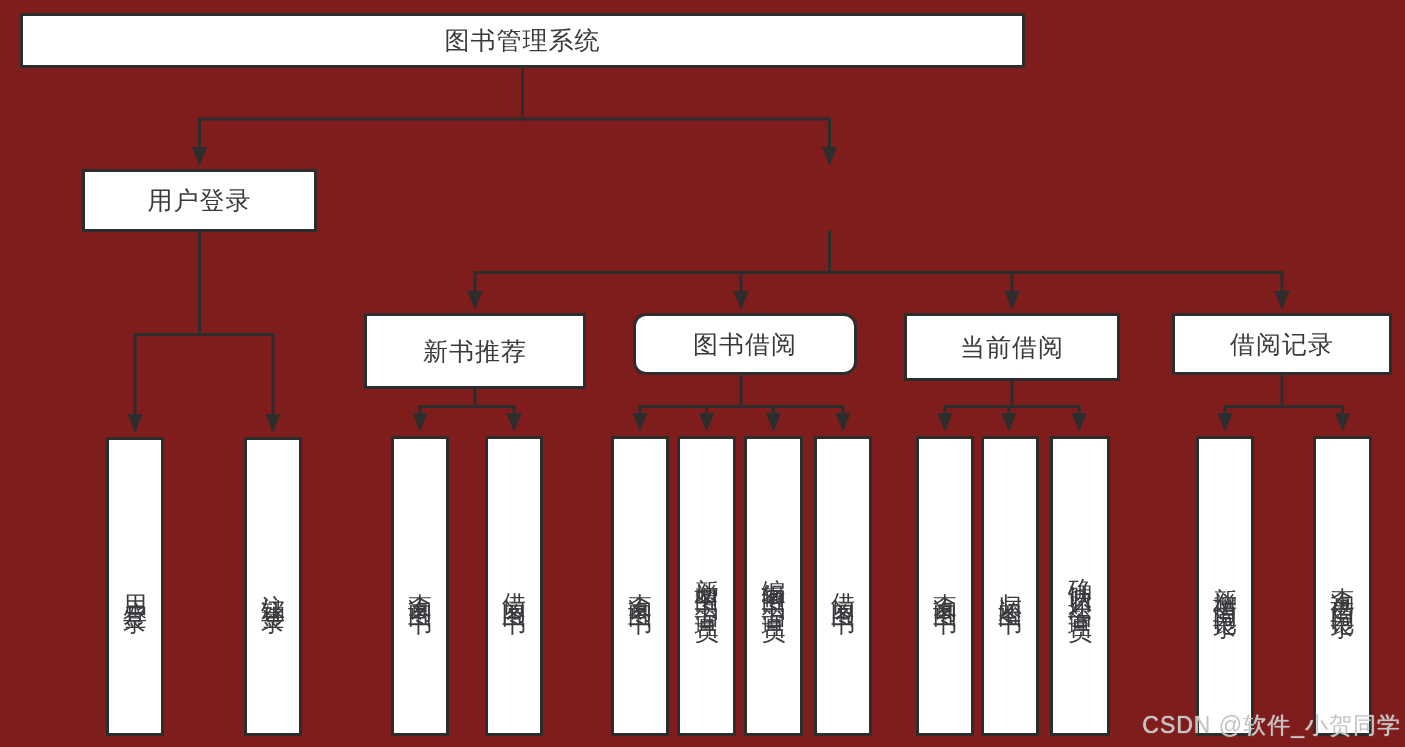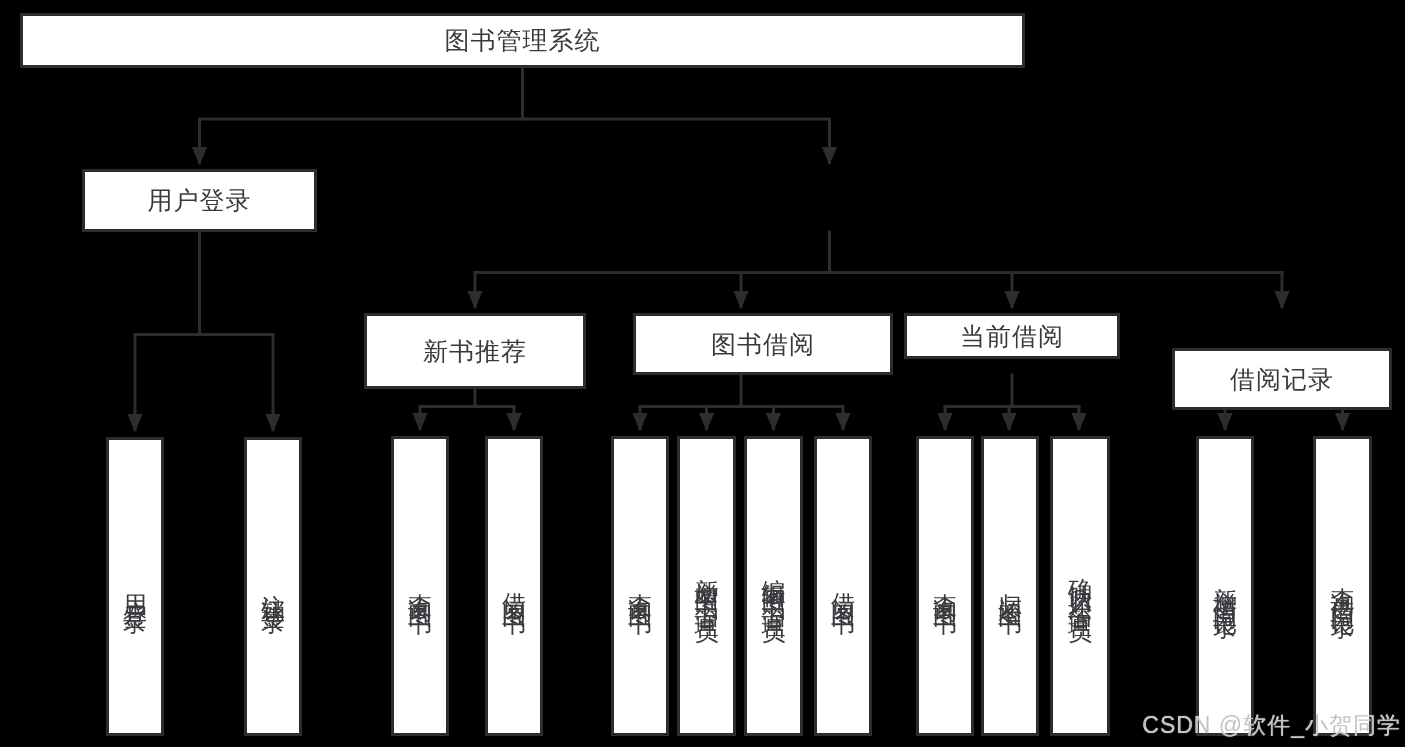--- a/index.html
+++ b/index.html
@@ -1,19 +1,19 @@
 <!DOCTYPE html>
 <html><head>
 <meta charset="utf-8">
 <style>
   html,body { margin:0; padding:0; background:#ffffff; }
   .canvas {
     position:relative;
     width:1405px; height:747px;
-    background:#000000;
+    background:#7f1d1d;
     font-family:"Liberation Sans", sans-serif;
     overflow:hidden;
     text-decoration:underline;
   }
   svg.connectors { position:absolute; left:0; top:0; }
   .box {
     position:absolute;
     box-sizing:border-box;
     background:#ffffff;
     border:3px solid #2d2d2d;
@@ -99,27 +99,27 @@
     <span>图书管理系统</span>
   </div>
 
   <div class="box hbox" style="left:82px;top:169px;width:235px;height:63px;">
     <span>用户登录</span>
   </div>
 
   <div class="box hbox" style="left:364px;top:313px;width:222px;height:76px;">
     <span>新书推荐</span>
   </div>
-  <div class="box hbox" style="left:633px;top:313px;width:260px;height:62px;">
+  <div class="box hbox" style="left:633px;top:313px;width:224px;height:62px;border-radius:13px;">
     <span>图书借阅</span>
   </div>
-  <div class="box hbox" style="left:904px;top:313px;width:216px;height:46px;">
+  <div class="box hbox" style="left:904px;top:313px;width:216px;height:68px;">
     <span>当前借阅</span>
   </div>
-  <div class="box hbox" style="left:1172px;top:313px;width:220px;height:62px;margin-top:35px;">
+  <div class="box hbox" style="left:1172px;top:313px;width:220px;height:62px;">
     <span>借阅记录</span>
   </div>
 
   <div class="box vbox" style="left:106px;top:437px;width:58px;height:299px;">
     <span class="vtext">用户登录</span>
   </div>
   <div class="box vbox" style="left:244px;top:437px;width:58px;height:299px;">
     <span class="vtext">注销登录</span>
   </div>
 

